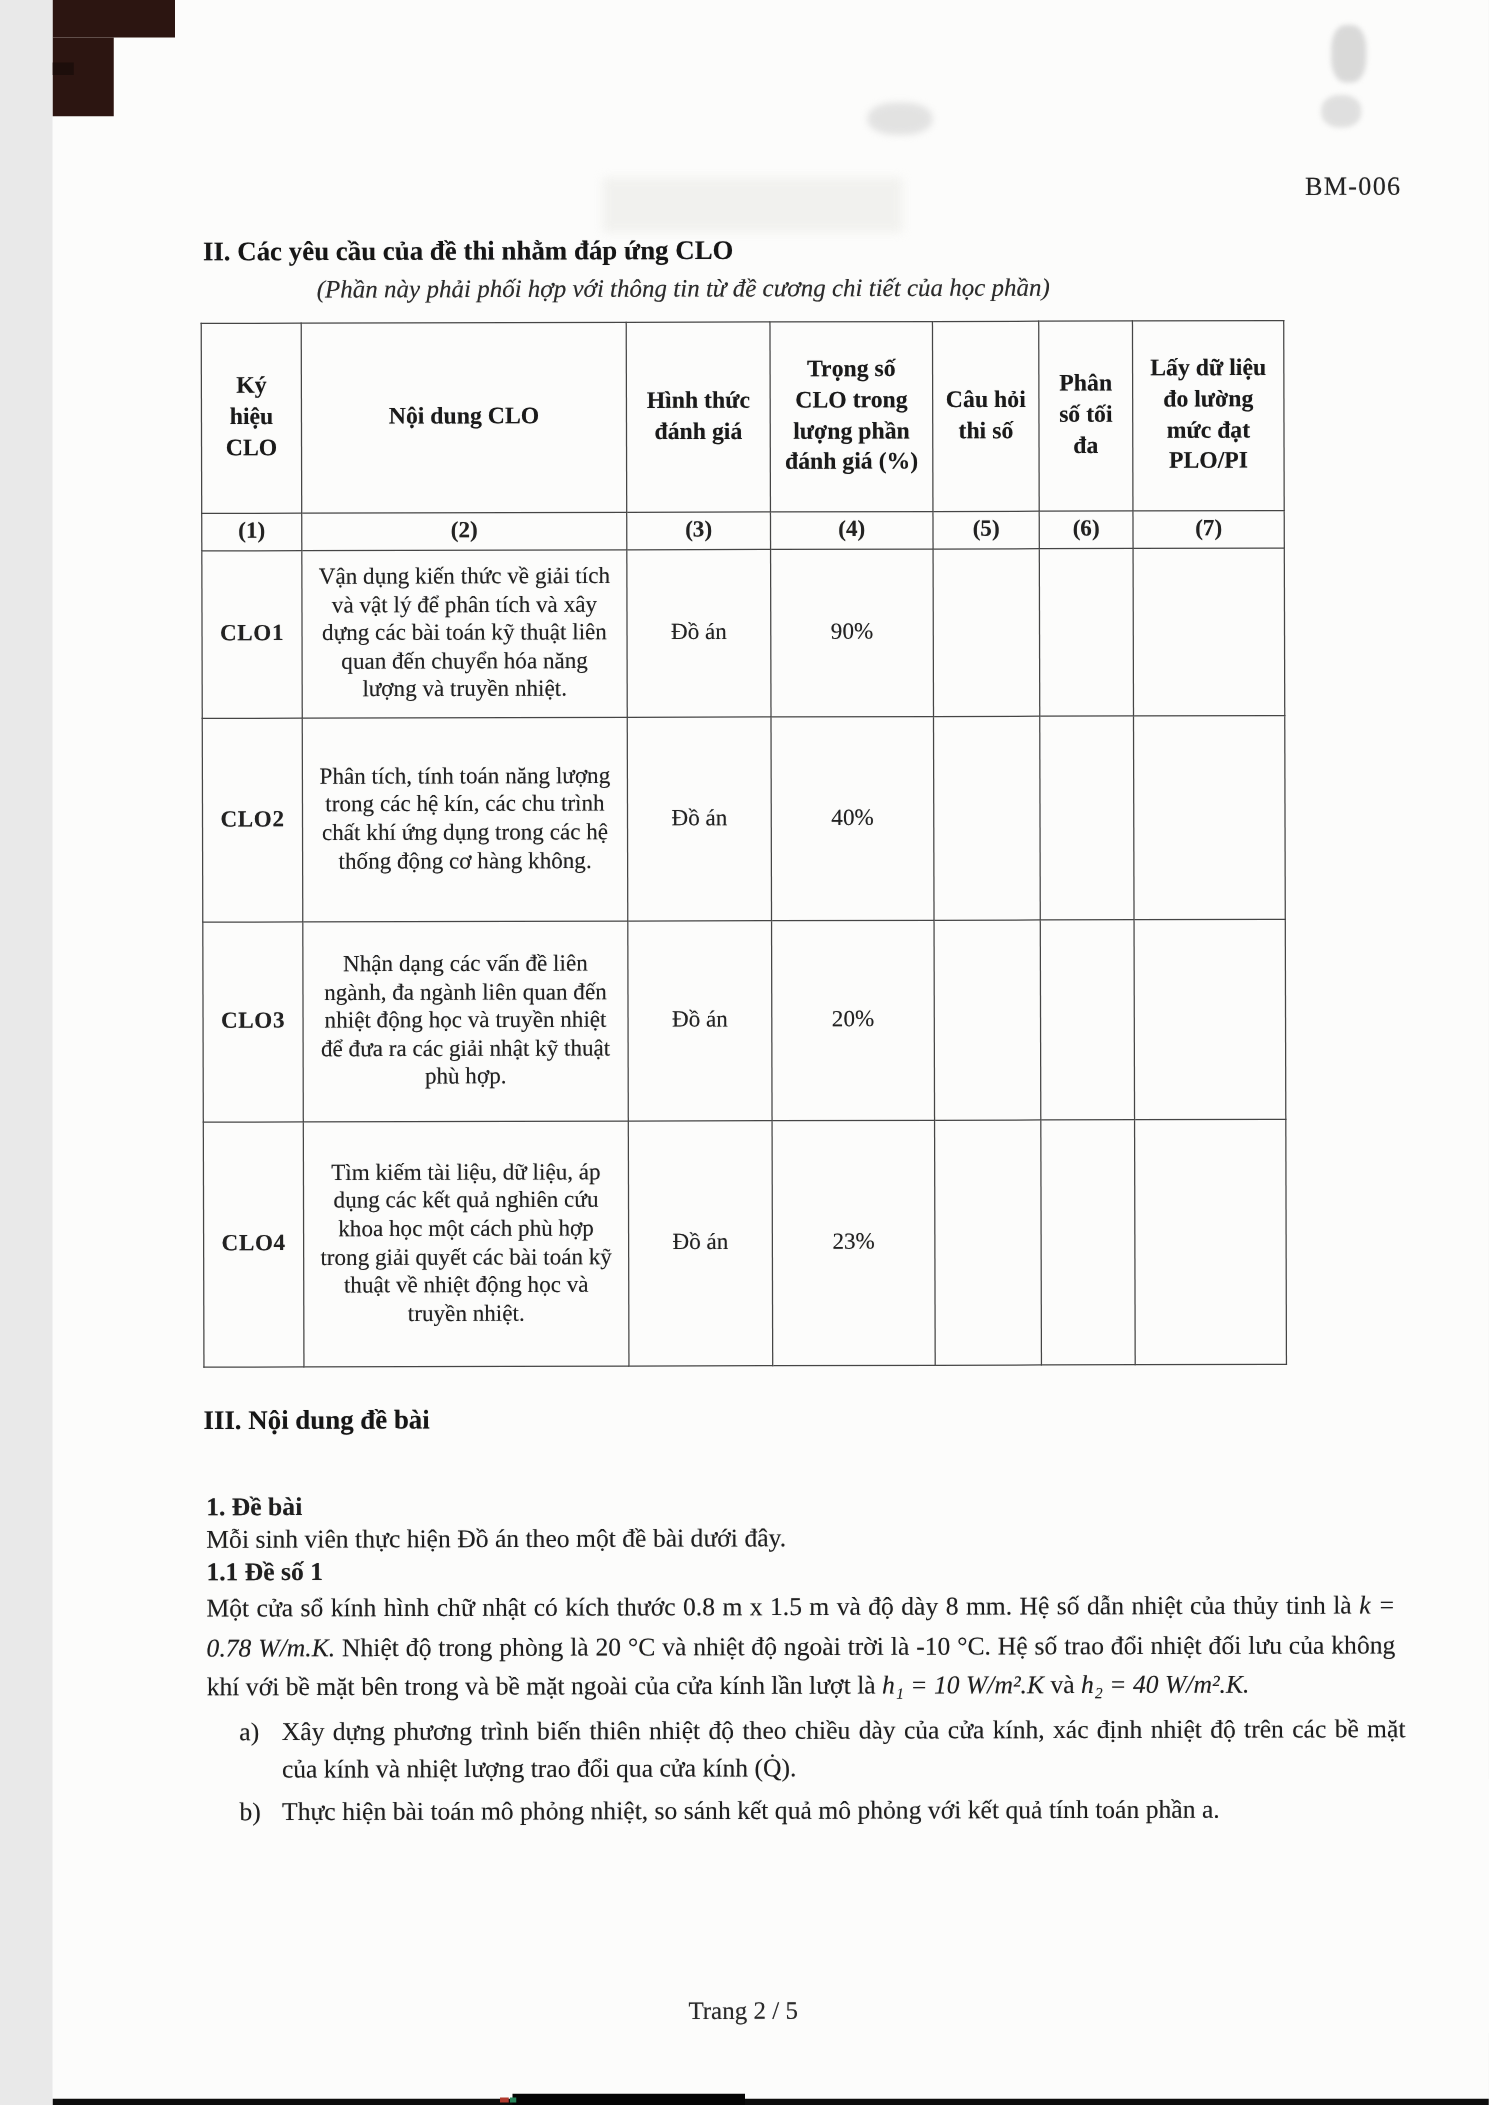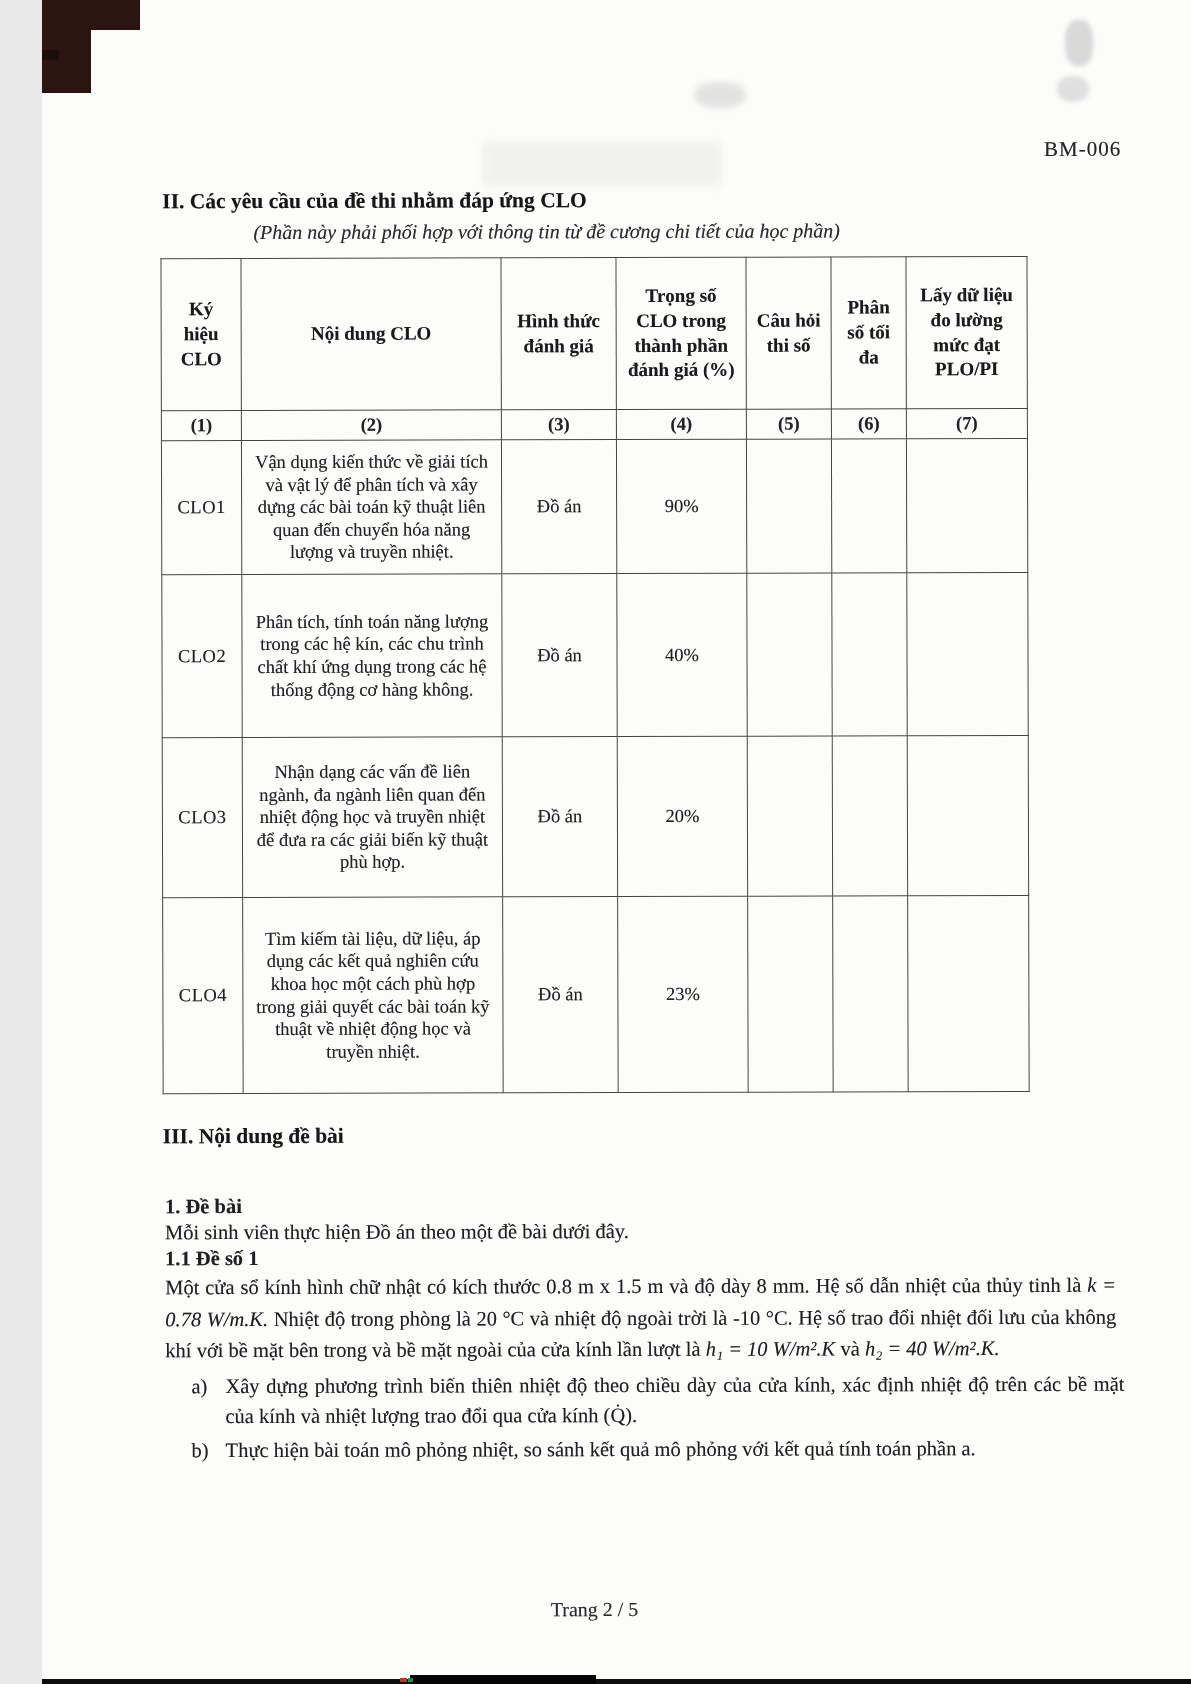--- a/index.html
+++ b/index.html
@@ -49,21 +49,21 @@
   }
   table.clo th {
     font-weight: bold; text-align: center;
     height: 152px; font-size: 19px; line-height: 1.3;
     color: #1a1a1a;
   }
   tr.numrow td {
     text-align: center; font-weight: bold;
     height: 30px; padding: 2px;
   }
-  td.cell-code { text-align: center; font-weight: normal; letter-spacing: .5px; }
+  td.cell-code { text-align: center; font-weight: bold; letter-spacing: .5px; }
   td.cell-content { vertical-align: top; padding-top: 6px; text-align: center; }
   td.cell-method, td.cell-weight, td.cell-q, td.cell-score, td.cell-plo { text-align: center; }
   tr.row-clo1 td { height: 134px; }
   tr.row-clo2 td { height: 163px; }
   tr.row-clo3 td { height: 160px; }
   tr.row-clo4 td { height: 196px; }
   .sec3-heading {
     margin: 30px 0 0 120px;
     font-size: 21.5px; font-weight: bold; color: #161616;
   }
@@ -142,21 +142,21 @@
         <col style="width:130px">
           <col style="width:85px">
           <col style="width:75px">
           <col style="width:121px">
       </colgroup>
       <tbody>
         <tr>
           <th>Ký hiệu CLO</th>
           <th>Nội dung CLO</th>
           <th>Hình thức đánh giá</th>
-          <th>Trọng số CLO trong thành phần đánh giá (%)</th>
+          <th>Trọng số CLO trong lượng phần đánh giá (%)</th>
           <th>Câu hỏi thi số</th>
           <th>Phân số tối đa</th>
           <th>Lấy dữ liệu đo lường mức đạt PLO/PI</th>
         </tr>
         <tr class="numrow">
           <td>(1)</td>
           <td>(2)</td>
           <td>(3)</td>
           <td>(4)</td>
           <td>(5)</td>
@@ -176,21 +176,21 @@
           <td class="cell-code">CLO2</td>
           <td class="cell-content">Phân tích, tính toán năng lượng trong các hệ kín, các chu trình chất khí ứng dụng trong các hệ thống động cơ hàng không.</td>
           <td class="cell-method">Đồ án</td>
           <td class="cell-weight">40%</td>
           <td class="cell-q"></td>
           <td class="cell-score"></td>
           <td class="cell-plo"></td>
         </tr>
         <tr class="row-clo3">
           <td class="cell-code">CLO3</td>
-          <td class="cell-content">Nhận dạng các vấn đề liên ngành, đa ngành liên quan đến nhiệt động học và truyền nhiệt để đưa ra các giải biến kỹ thuật phù hợp.</td>
+          <td class="cell-content">Nhận dạng các vấn đề liên ngành, đa ngành liên quan đến nhiệt động học và truyền nhiệt để đưa ra các giải nhật kỹ thuật phù hợp.</td>
           <td class="cell-method">Đồ án</td>
           <td class="cell-weight">20%</td>
           <td class="cell-q"></td>
           <td class="cell-score"></td>
           <td class="cell-plo"></td>
         </tr>
         <tr class="row-clo4">
           <td class="cell-code">CLO4</td>
           <td class="cell-content">Tìm kiếm tài liệu, dữ liệu, áp dụng các kết quả nghiên cứu khoa học một cách phù hợp trong giải quyết các bài toán kỹ thuật về nhiệt động học và truyền nhiệt.</td>
           <td class="cell-method">Đồ án</td>

